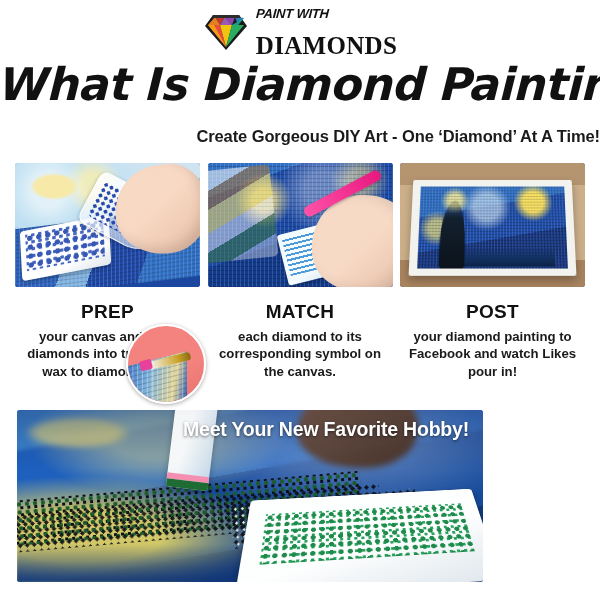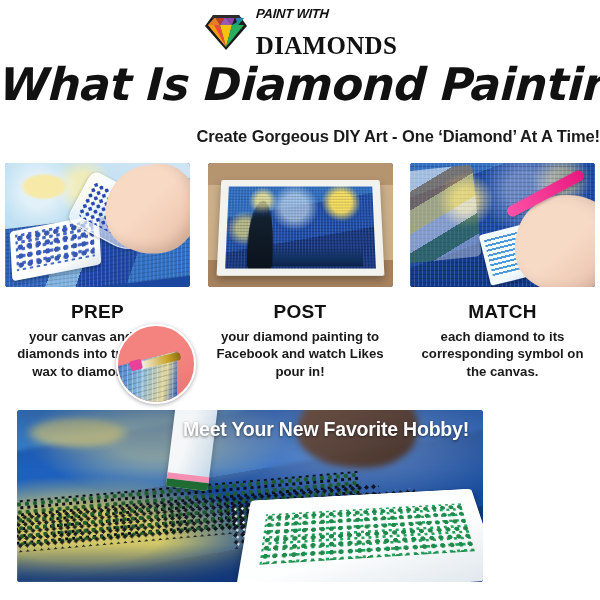--- a/index.html
+++ b/index.html
@@ -58,21 +58,21 @@
     color:#1a1a1a;
     margin-top:16px;
     letter-spacing:-0.1px;
     white-space:nowrap;
   }
 
   
   .steps{
     display:flex;
     justify-content:space-between;
-    padding:0 5px;
+    padding:0 15px;
     margin-top:17px;
     box-sizing:border-box;
   }
   .step{width:185px;position:relative;}
   .photo{
     width:185px;height:124px;
     border-radius:3px;
     overflow:hidden;
     position:relative;
     background:#1d3f8f;
@@ -321,46 +321,46 @@
       <div class="p1-inset-grid"></div>
       <div class="p1-inset-pen"></div>
       <div class="p1-inset-pink"></div>
     </div>
     <div class="step-title">PREP</div>
     <div class="step-body">your canvas and pour diamonds into tray. Apply wax to diamond pen.</div>
   </div>
 
   <div class="step">
     <div class="photo">
+      <div class="p2-bg"></div>
+      <div class="p2-grid"></div>
+      <div class="p2-bags"></div>
+      <div class="p2-tray">
+        <div class="p2-tray-rows"></div>
+      </div>
+      <div class="p2-hand"></div>
+      <div class="p2-pen"></div>
+    </div>
+    <div class="step-title">MATCH</div>
+    <div class="step-body">each diamond to its corresponding symbol on the canvas.</div>
+  </div>
+
+  <div class="step">
+    <div class="photo">
       <div class="p3-bg"></div>
       <div class="p3-board">
         <div class="p3-art">
           <div class="p3-art-grid"></div>
           <div class="p3-village"></div>
           <div class="p3-cypress"></div>
         </div>
       </div>
     </div>
     <div class="step-title">POST</div>
     <div class="step-body">your diamond painting to Facebook and watch Likes pour in!</div>
-  </div>
-
-  <div class="step">
-    <div class="photo">
-      <div class="p2-bg"></div>
-      <div class="p2-grid"></div>
-      <div class="p2-bags"></div>
-      <div class="p2-tray">
-        <div class="p2-tray-rows"></div>
-      </div>
-      <div class="p2-hand"></div>
-      <div class="p2-pen"></div>
-    </div>
-    <div class="step-title">MATCH</div>
-    <div class="step-body">each diamond to its corresponding symbol on the canvas.</div>
   </div>
 
 </div>
 
 <div class="banner">
   <div class="b-bg"></div>
   <div class="b-lefttop-yellow"></div>
   <div class="b-blur-top"></div>
   <div class="b-bottomblue"></div>
   <div class="b-greenband"></div>

